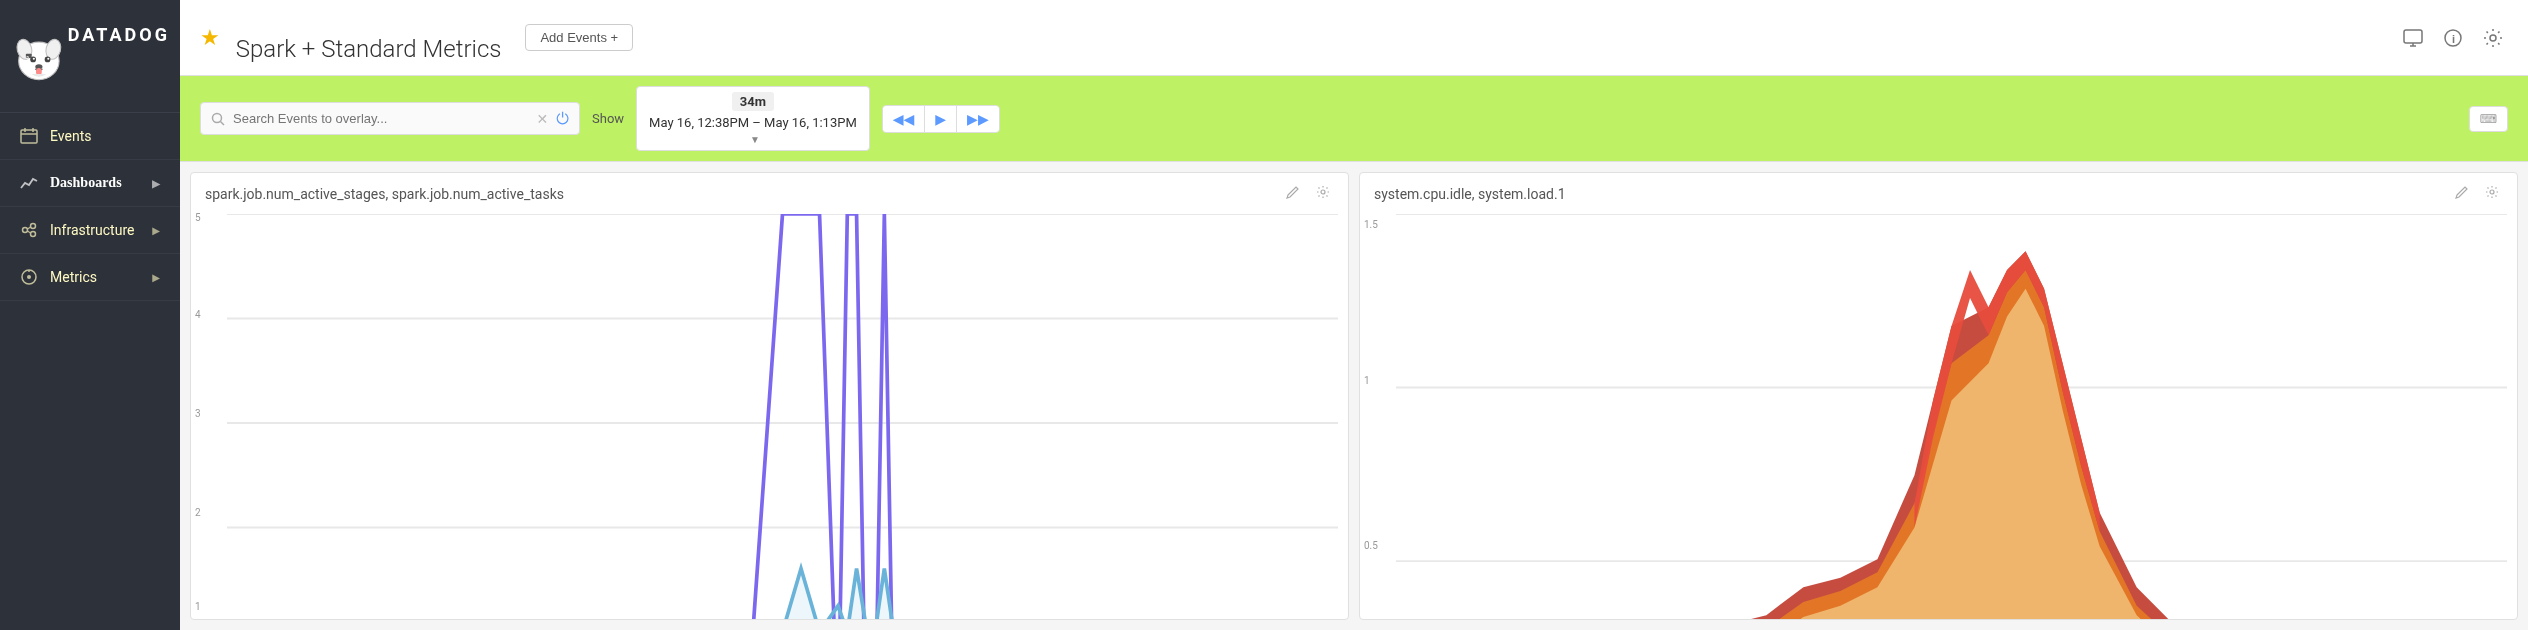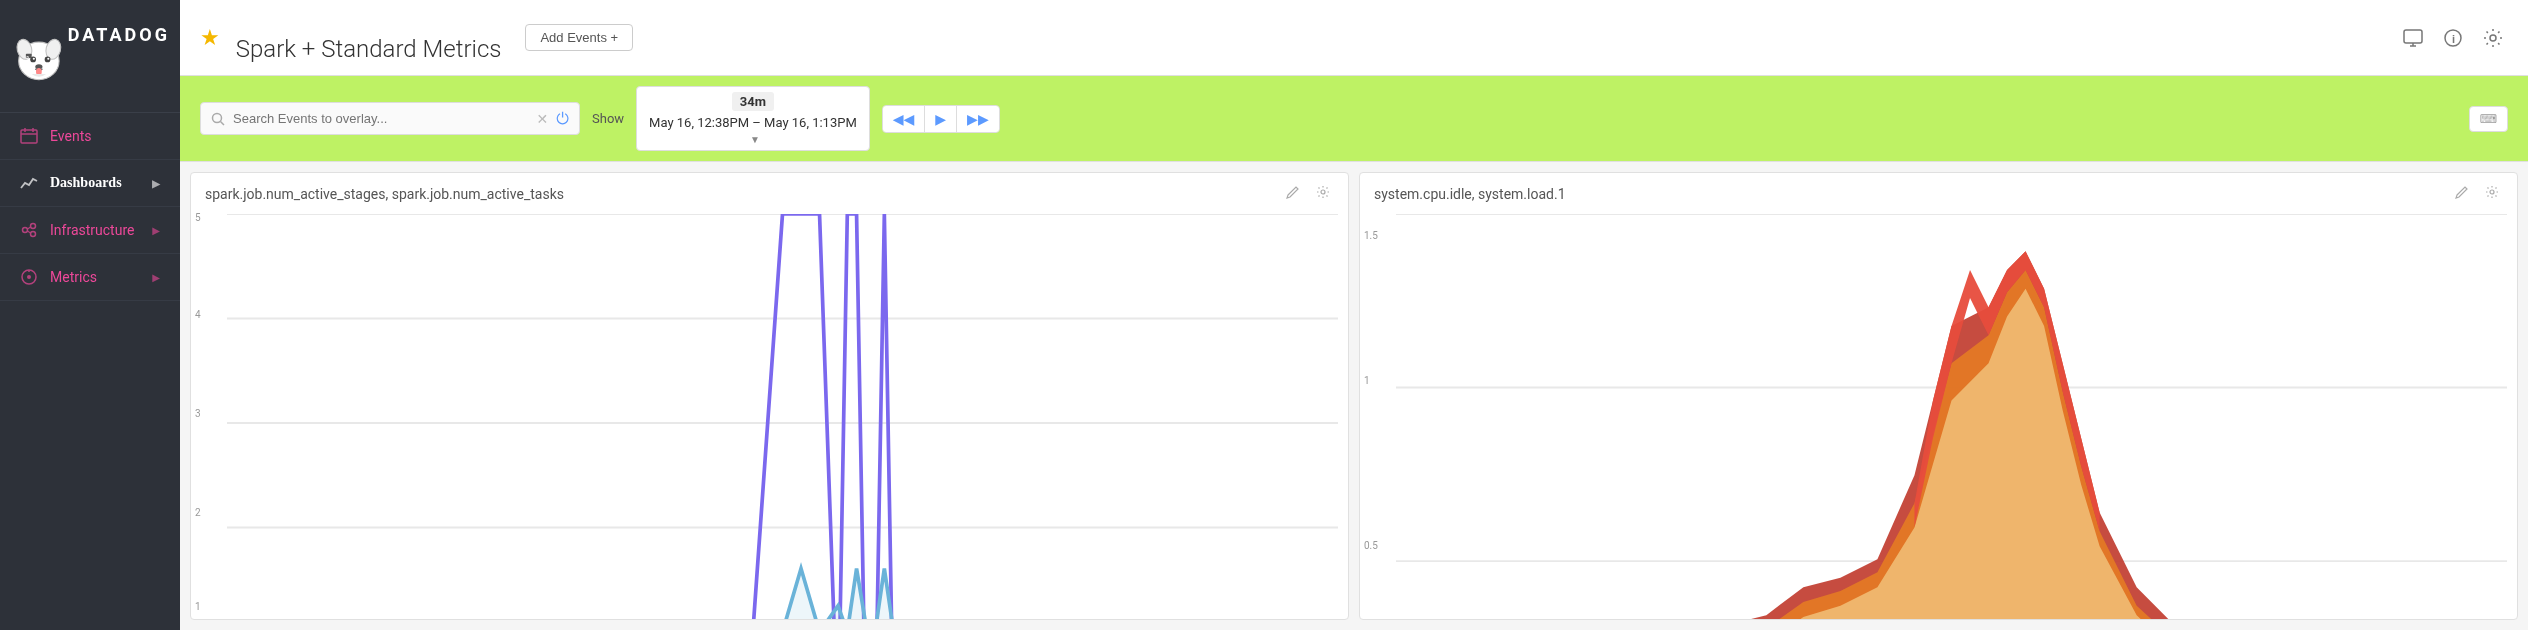--- a/index.html
+++ b/index.html
@@ -33,21 +33,21 @@
       font-size: 18px;
       font-weight: 700;
       letter-spacing: 3px;
       margin-top: 6px;
     }
     .nav-item {
       width: 100%;
       display: flex;
       align-items: center;
       padding: 14px 20px;
-      color: #ec4899;
+      color: #fef9c3;
       font-size: 14px;
       cursor: pointer;
       border-bottom: 1px solid #363b45;
       gap: 12px;
     }
     .nav-item.active { color: #fff; font-weight: 600; font-family: Liberation Serif, serif; }
     .nav-item .nav-icon { width: 18px; height: 18px; opacity: 0.7; flex-shrink: 0; }
     .nav-item .chevron { margin-left: auto; font-size: 10px; opacity: 0.6; }
 
     
@@ -436,21 +436,21 @@
         </button>
         <button class="graph-action-btn">
           <svg width="14" height="14" viewBox="0 0 14 14" fill="none" xmlns="http://www.w3.org/2000/svg">
             <circle cx="7" cy="7" r="2" stroke="currentColor" stroke-width="1.2"></circle>
             <path d="M7 1v1.5M7 11.5V13M1 7h1.5M11.5 7H13M2.5 2.5l1 1M10.5 10.5l1 1M2.5 11.5l1-1M10.5 3.5l1-1" stroke="currentColor" stroke-width="1.2"></path>
           </svg>
         </button>
       </div>
       <div class="graph-body">
         
-        <span class="y-axis-label" style="top:20px">1.5</span>
+        <span class="y-axis-label" style="top:9px">1.5</span>
         <span class="y-axis-label" style="top:30%">1</span>
         <span class="y-axis-label" style="top:60%">0.5</span>
         
 
         <svg class="graph-svg" viewBox="0 0 600 280" xmlns="http://www.w3.org/2000/svg" preserveAspectRatio="none">
 
           <line x1="0" y1="0" x2="600" y2="0" stroke="#e8e8e8" stroke-width="1"></line>
           <line x1="0" y1="93" x2="600" y2="93" stroke="#e8e8e8" stroke-width="1"></line>
           <line x1="0" y1="186" x2="600" y2="186" stroke="#e8e8e8" stroke-width="1"></line>
           <line x1="0" y1="280" x2="600" y2="280" stroke="#e8e8e8" stroke-width="1"></line>

